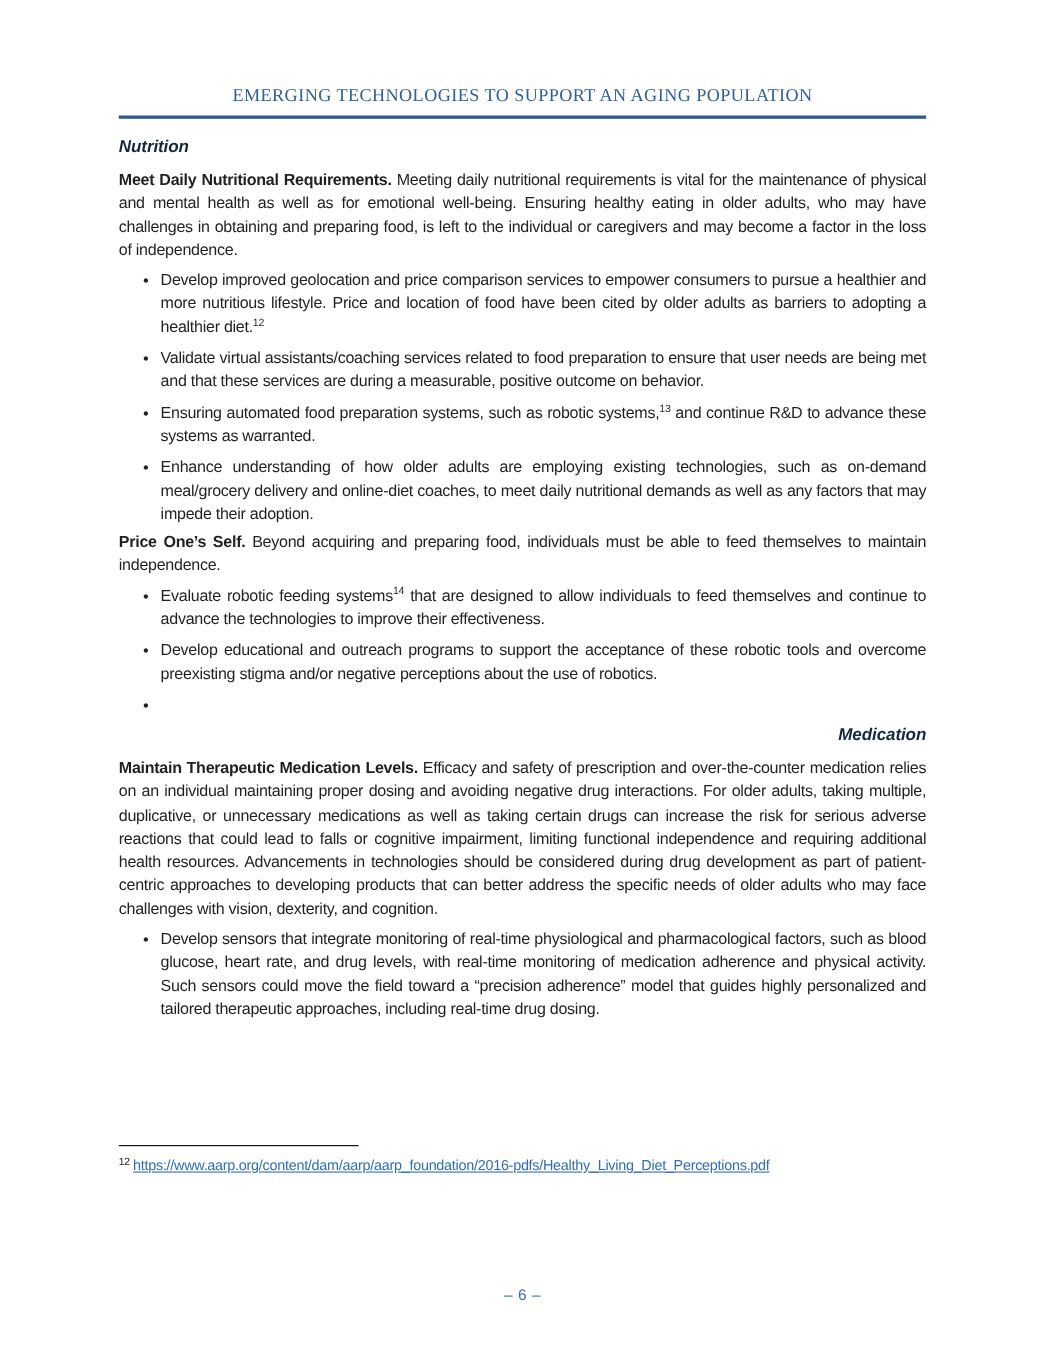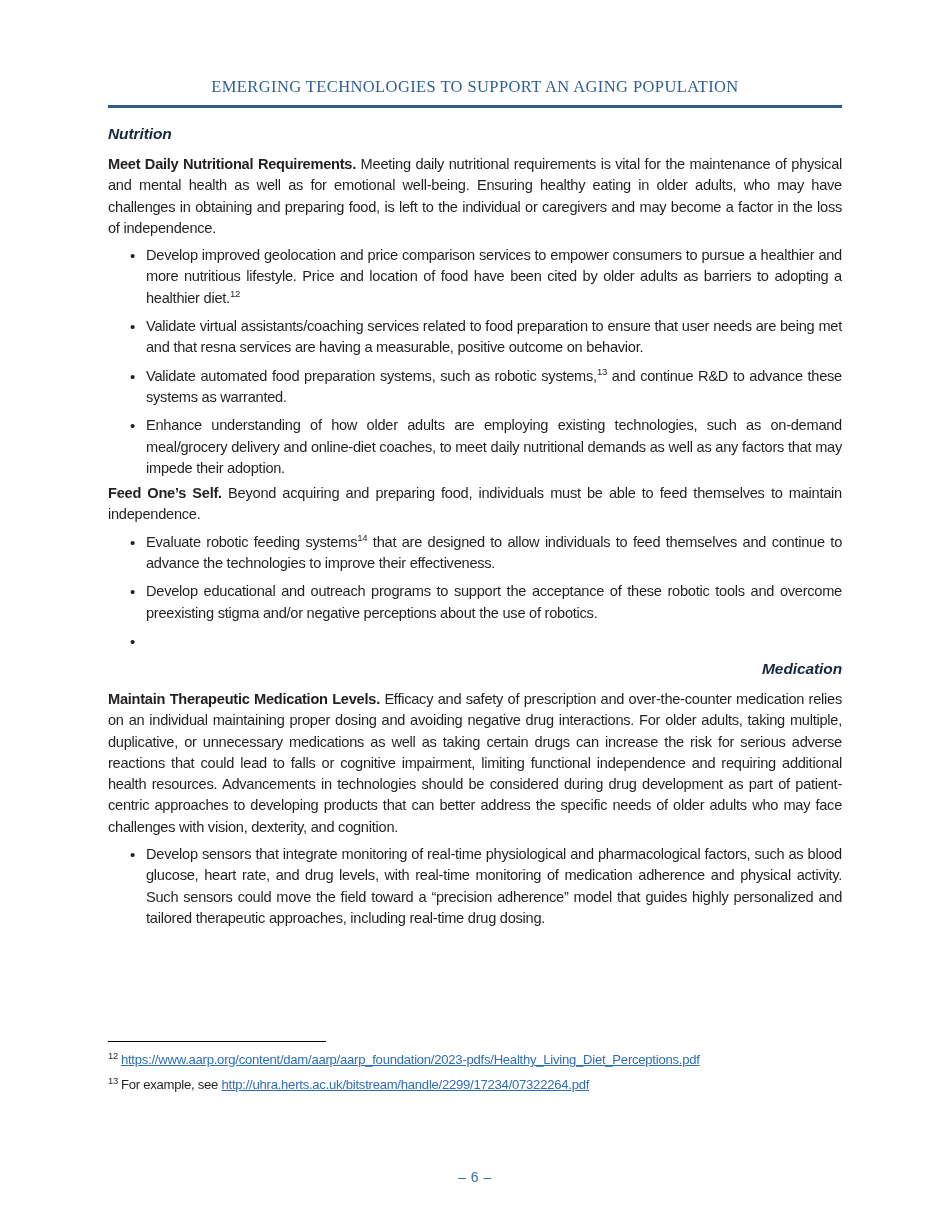--- a/index.html
+++ b/index.html
@@ -165,41 +165,40 @@
     <div class="header-title">EMERGING TECHNOLOGIES TO SUPPORT AN AGING POPULATION</div>
     <div class="header-rule"></div>
   </div>
 
   <div class="content">
     <div id="sections-root">
         <h2 class="section-heading">Nutrition</h2>
         <p class="body-para"><span class="lead-in">Meet Daily Nutritional Requirements.</span><span> Meeting daily nutritional requirements is vital for the maintenance of physical and mental health as well as for emotional well-being. Ensuring healthy eating in older adults, who may have challenges in obtaining and preparing food, is left to the individual or caregivers and may become a factor in the loss of independence.</span></p>
         <ul class="bullets">
           <li><span class="bullet-mark">•</span><span>Develop improved geolocation and price comparison services to empower consumers to pursue a healthier and more nutritious lifestyle. Price and location of food have been cited by older adults as barriers to adopting a healthier diet.</span><sup class="fn-ref">12</sup></li>
-          <li><span class="bullet-mark">•</span><span>Validate virtual assistants/coaching services related to food preparation to ensure that user needs are being met and that resna services are having a measurable, positive outcome on behavior.</span></li>
-          <li><span class="bullet-mark">•</span><span>Validate automated food preparation systems, such as robotic systems,</span><sup class="fn-ref">13</sup><span> and continue R&amp;D to advance these systems as warranted.</span></li>
+          <li><span class="bullet-mark">•</span><span>Validate virtual assistants/coaching services related to food preparation to ensure that user needs are being met and that these services are during a measurable, positive outcome on behavior.</span></li>
+          <li><span class="bullet-mark">•</span><span>Ensuring automated food preparation systems, such as robotic systems,</span><sup class="fn-ref">13</sup><span> and continue R&amp;D to advance these systems as warranted.</span></li>
           <li><span class="bullet-mark">•</span><span>Enhance understanding of how older adults are employing existing technologies, such as on-demand meal/grocery delivery and online-diet coaches, to meet daily nutritional demands as well as any factors that may impede their adoption.</span></li>
         </ul>
-        <p class="body-para"><span class="lead-in">Feed One’s Self.</span><span> Beyond acquiring and preparing food, individuals must be able to feed themselves to maintain independence.</span></p>
+        <p class="body-para"><span class="lead-in">Price One’s Self.</span><span> Beyond acquiring and preparing food, individuals must be able to feed themselves to maintain independence.</span></p>
         <ul class="bullets">
           <li><span class="bullet-mark">•</span><span>Evaluate robotic feeding systems</span><sup class="fn-ref">14</sup><span> that are designed to allow individuals to feed themselves and continue to advance the technologies to improve their effectiveness.</span></li>
           <li><span class="bullet-mark">•</span><span>Develop educational and outreach programs to support the acceptance of these robotic tools and overcome preexisting stigma and/or negative perceptions about the use of robotics.</span></li>
           <li><span class="bullet-mark">•</span></li>
         </ul>
         <h2 class="section-heading spaced-top">Medication</h2>
         <p class="body-para"><span class="lead-in">Maintain Therapeutic Medication Levels.</span><span> Efficacy and safety of prescription and over-the-counter medication relies on an individual maintaining proper dosing and avoiding negative drug interactions. For older adults, taking multiple, duplicative, or unnecessary medications as well as taking certain drugs can increase the risk for serious adverse reactions that could lead to falls or cognitive impairment, limiting functional independence and requiring additional health resources. Advancements in technologies should be considered during drug development as part of patient-centric approaches to developing products that can better address the specific needs of older adults who may face challenges with vision, dexterity, and cognition.</span></p>
         <ul class="bullets">
           <li><span class="bullet-mark">•</span><span>Develop sensors that integrate monitoring of real-time physiological and pharmacological factors, such as blood glucose, heart rate, and drug levels, with real-time monitoring of medication adherence and physical activity. Such sensors could move the field toward a “precision adherence” model that guides highly personalized and tailored therapeutic approaches, including real-time drug dosing.</span></li>
         </ul>
       </div>
   </div>
 
   <div class="footnotes">
     <div class="footnote-rule"></div>
     <div id="footnotes-root">
-        <div class="footnote"><span class="fn-num">12</span><span class="fn-link">https://www.aarp.org/content/dam/aarp/aarp_foundation/2023-pdfs/Healthy_Living_Diet_Perceptions.pdf</span></div>
-        <div class="footnote"><span class="fn-num">13</span><span>For example, see </span><span class="fn-link">http://uhra.herts.ac.uk/bitstream/handle/2299/17234/07322264.pdf</span></div>
+        <div class="footnote"><span class="fn-num">12</span><span class="fn-link">https://www.aarp.org/content/dam/aarp/aarp_foundation/2016-pdfs/Healthy_Living_Diet_Perceptions.pdf</span></div>
       </div>
   </div>
 
   <div class="page-number">– 6 –</div>
 
 </div>
 
 </body></html>

